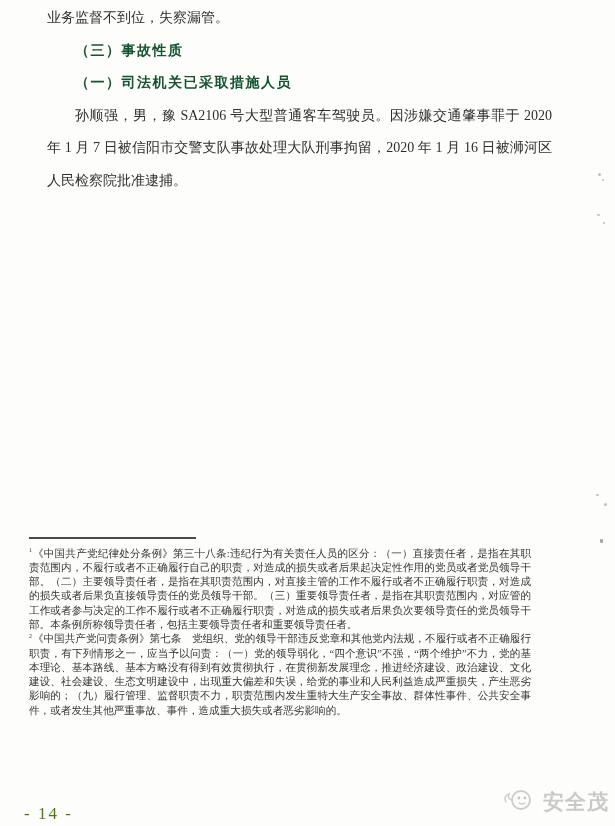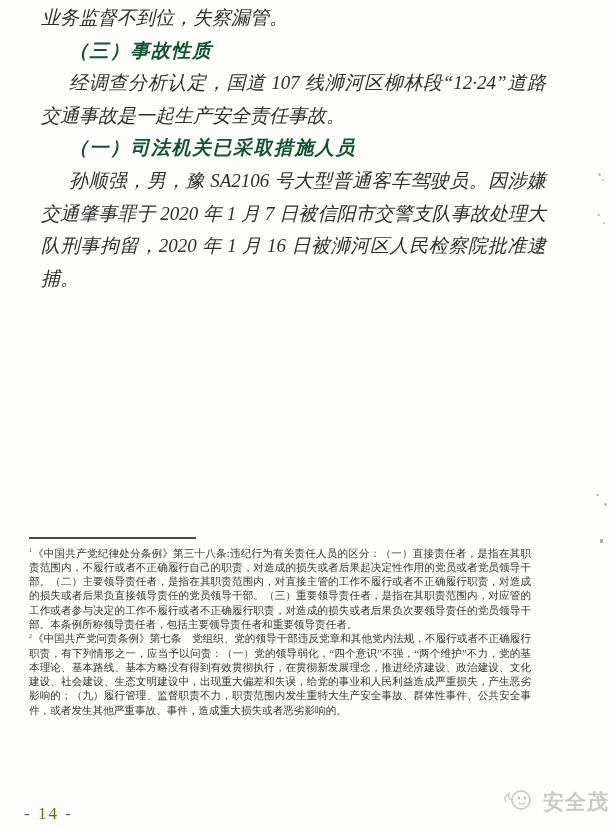--- a/index.html
+++ b/index.html
@@ -8,25 +8,24 @@
     position:relative;
     background:#fdfdfc;
     font-family:"Liberation Serif", serif;
     overflow:hidden;
   }
   .page { position:absolute; inset:0; }
 
   
   .main {
     position:absolute;
-    left:41px; top:2px; width:505px;
-    font-size:19px; line-height:32.6px;
+    left:47px; top:2px; width:505px;
+    font-size:14px; line-height:32.6px;
     color:#2e2e2e;
     text-align:justify;
-    font-style:italic;
   }
   .main p { text-indent:28px; }
   .main p.cont { text-indent:0; }
   .h-hei {
     font-family:"Liberation Sans", sans-serif;
     font-weight:700; color:#1f1f1f;
   }
   .h-kai {
     font-weight:700; color:#14532d; letter-spacing:1.5px;
   }
@@ -69,21 +68,20 @@
   .s7 { left:600px; top:539px; width:3px; height:4px; opacity:.75; border-radius:1px; }
 </style>
 </head>
 <body>
 
 <div class="page">
 
   <div class="main">
     <p class="cont">业务监督不到位，失察漏管。</p>
     <p class="h-kai">（三）事故性质</p>
-    <p>经调查分析认定，国道 107 线浉河区柳林段“12·24”道路交通事故是一起生产安全责任事故。</p>
     <p class="h-kai">（一）司法机关已采取措施人员</p>
     <p>孙顺强，男，豫 SA2106 号大型普通客车驾驶员。因涉嫌交通肇事罪于 2020 年 1 月 7 日被信阳市交警支队事故处理大队刑事拘留，2020 年 1 月 16 日被浉河区人民检察院批准逮捕。</p>
   </div>
 
   <div class="fnarea">
     <div class="fn-rule"></div>
     <p class="fn"><sup>1</sup><span>《中国共产党纪律处分条例》第三十八条:违纪行为有关责任人员的区分：（一）直接责任者，是指在其职责范围内，不履行或者不正确履行自己的职责，对造成的损失或者后果起决定性作用的党员或者党员领导干部。（二）主要领导责任者，是指在其职责范围内，对直接主管的工作不履行或者不正确履行职责，对造成的损失或者后果负直接领导责任的党员领导干部。（三）重要领导责任者，是指在其职责范围内，对应管的工作或者参与决定的工作不履行或者不正确履行职责，对造成的损失或者后果负次要领导责任的党员领导干部。本条例所称领导责任者，包括主要领导责任者和重要领导责任者。</span></p>
     <p class="fn"><sup>2</sup><span>《中国共产党问责条例》第七条　党组织、党的领导干部违反党章和其他党内法规，不履行或者不正确履行职责，有下列情形之一，应当予以问责：（一）党的领导弱化，“四个意识”不强，“两个维护”不力，党的基本理论、基本路线、基本方略没有得到有效贯彻执行，在贯彻新发展理念，推进经济建设、政治建设、文化建设、社会建设、生态文明建设中，出现重大偏差和失误，给党的事业和人民利益造成严重损失，产生恶劣影响的；（九）履行管理、监督职责不力，职责范围内发生重特大生产安全事故、群体性事件、公共安全事件，或者发生其他严重事故、事件，造成重大损失或者恶劣影响的。</span></p>
   </div>
 

